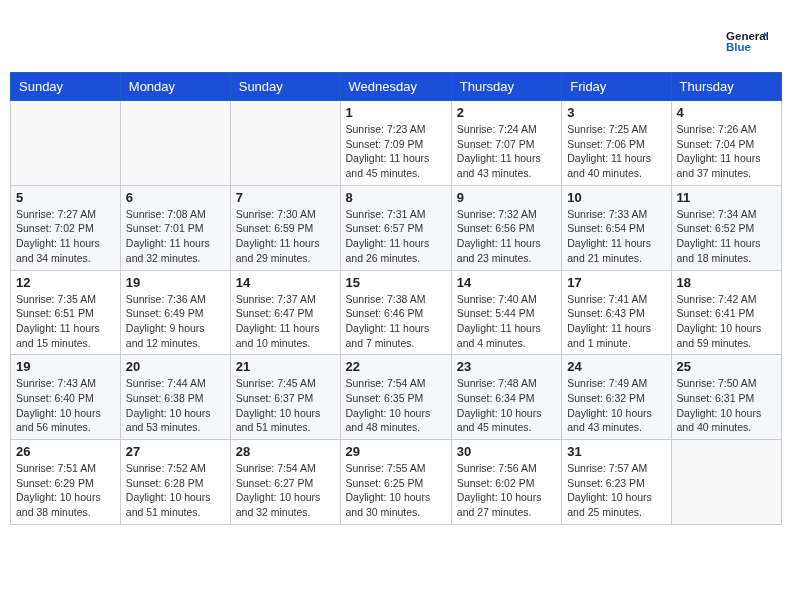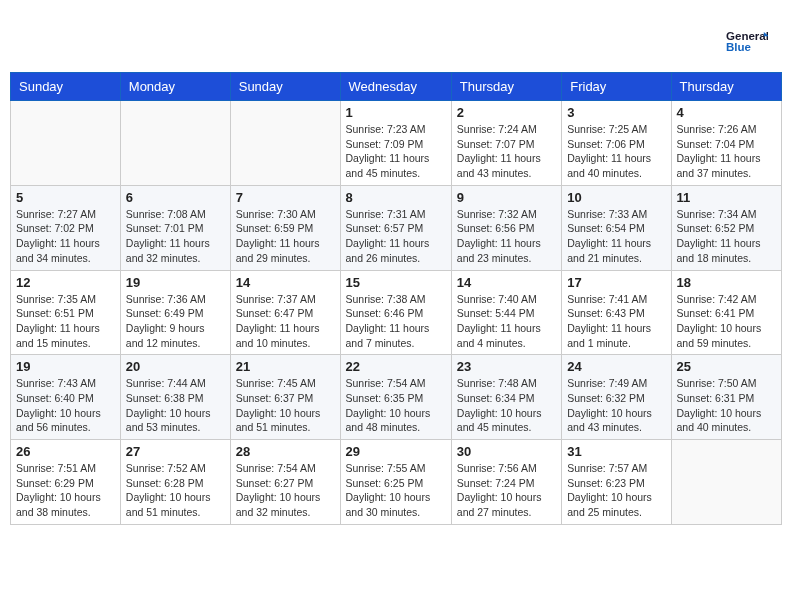--- a/index.html
+++ b/index.html
@@ -286,21 +286,21 @@
         </td>
         <td>
           <span class="day-num">29</span>
           <div class="day-info">Sunrise: 7:55 AM</div>
           <div class="day-info">Sunset: 6:25 PM</div>
           <div class="day-info">Daylight: 10 hours and 30 minutes.</div>
         </td>
         <td>
           <span class="day-num">30</span>
           <div class="day-info">Sunrise: 7:56 AM</div>
-          <div class="day-info">Sunset: 7:24 PM</div>
+          <div class="day-info">Sunset: 6:02 PM</div>
           <div class="day-info">Daylight: 10 hours and 27 minutes.</div>
         </td>
         <td>
           <span class="day-num">31</span>
           <div class="day-info">Sunrise: 7:57 AM</div>
           <div class="day-info">Sunset: 6:23 PM</div>
           <div class="day-info">Daylight: 10 hours and 25 minutes.</div>
         </td>
         <td class="empty-cell"></td>
       </tr>

